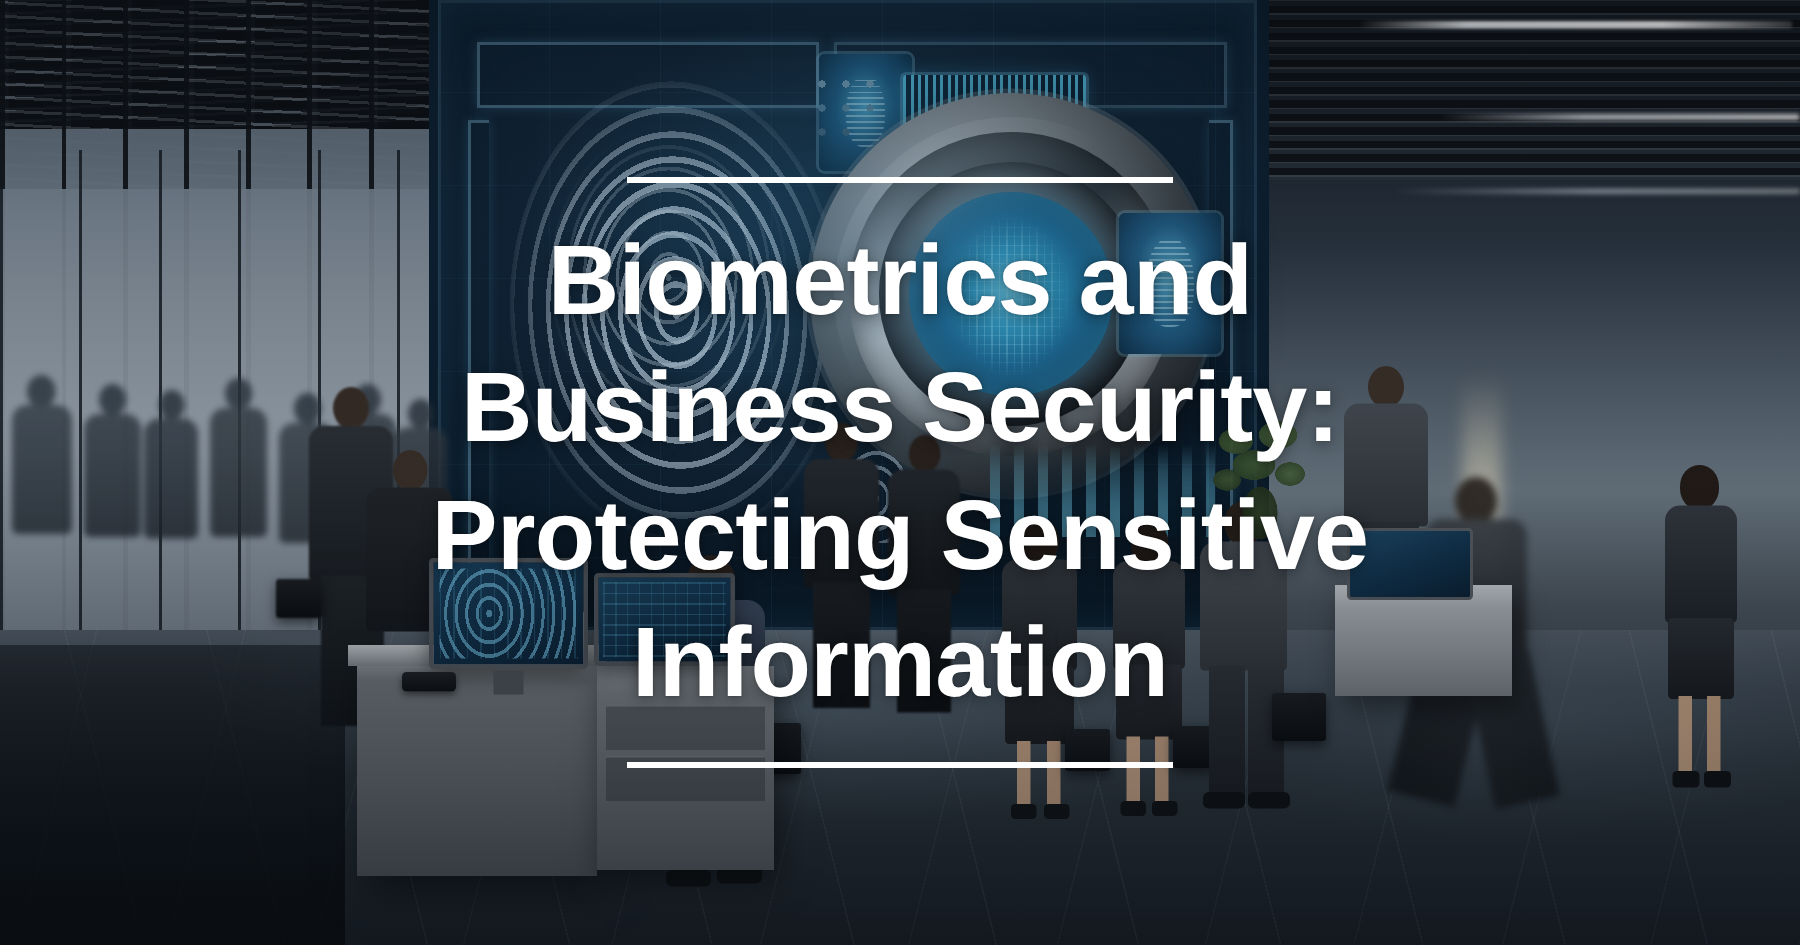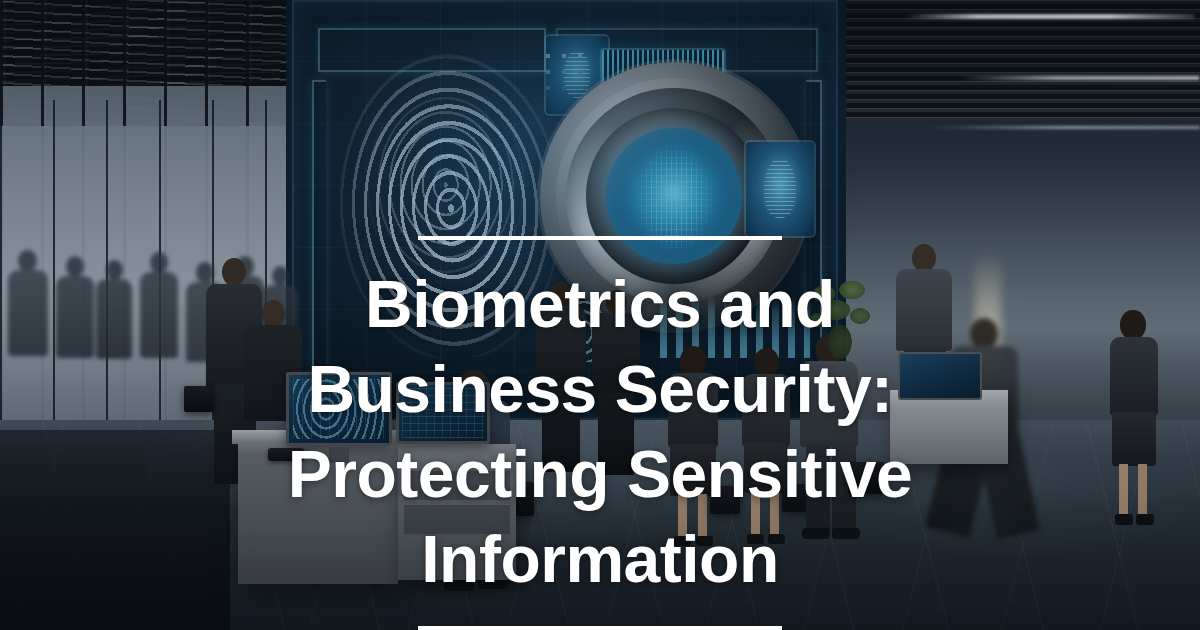--- a/index.html
+++ b/index.html
@@ -347,21 +347,21 @@
   .grp-l{ left:0px; top:232px; width:300px; height:180px; filter:blur(2.2px); opacity:.82; }
 
   
   .veil{
     inset:0;
     background:
       linear-gradient(180deg, rgba(8,12,17,.30) 0%, rgba(8,12,17,.18) 22%, rgba(8,12,17,.12) 48%, rgba(8,12,17,.26) 78%, rgba(8,12,17,.42) 100%);
   }
   .title-wrap{
     position:absolute; left:0; right:0; top:0; height:630px;
-    display:flex; flex-direction:column; align-items:center; justify-content:flex-end;
+    display:flex; flex-direction:column; align-items:center; justify-content:center;
   }
   .rule{
     width:364px; height:4px; background:#ffffff; flex:0 0 auto;
   }
   .rule-top{ margin-bottom:22px; }
   .rule-bot{ margin-top:24px; }
   .title{
     color:#ffffff; font-weight:700; font-size:66px; line-height:85px;
     text-align:center; letter-spacing:-0.5px; max-width:640px;
     text-shadow:0 2px 10px rgba(0,0,0,.40), 0 0 2px rgba(0,0,0,.25);

